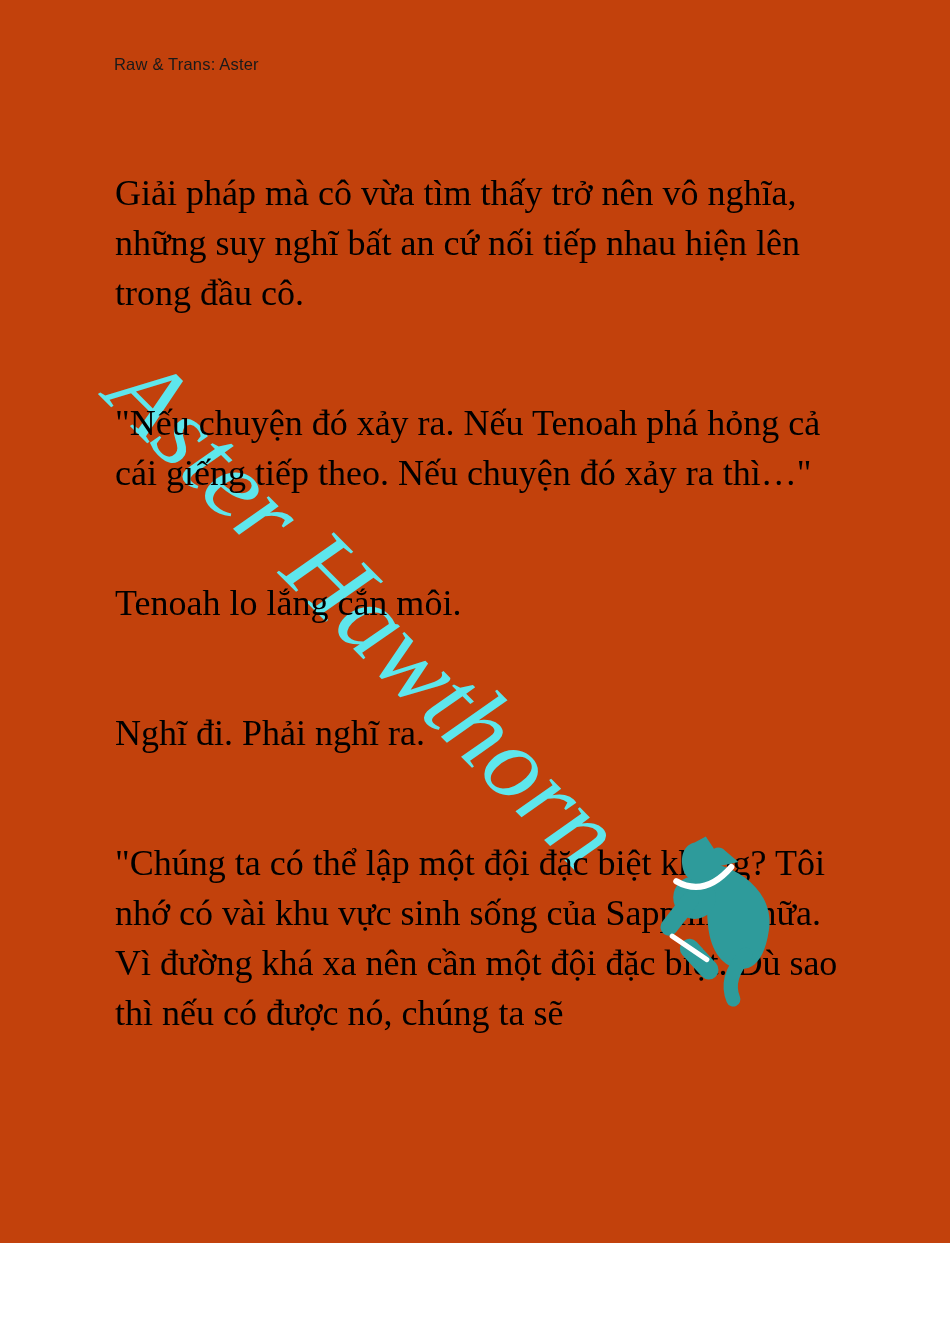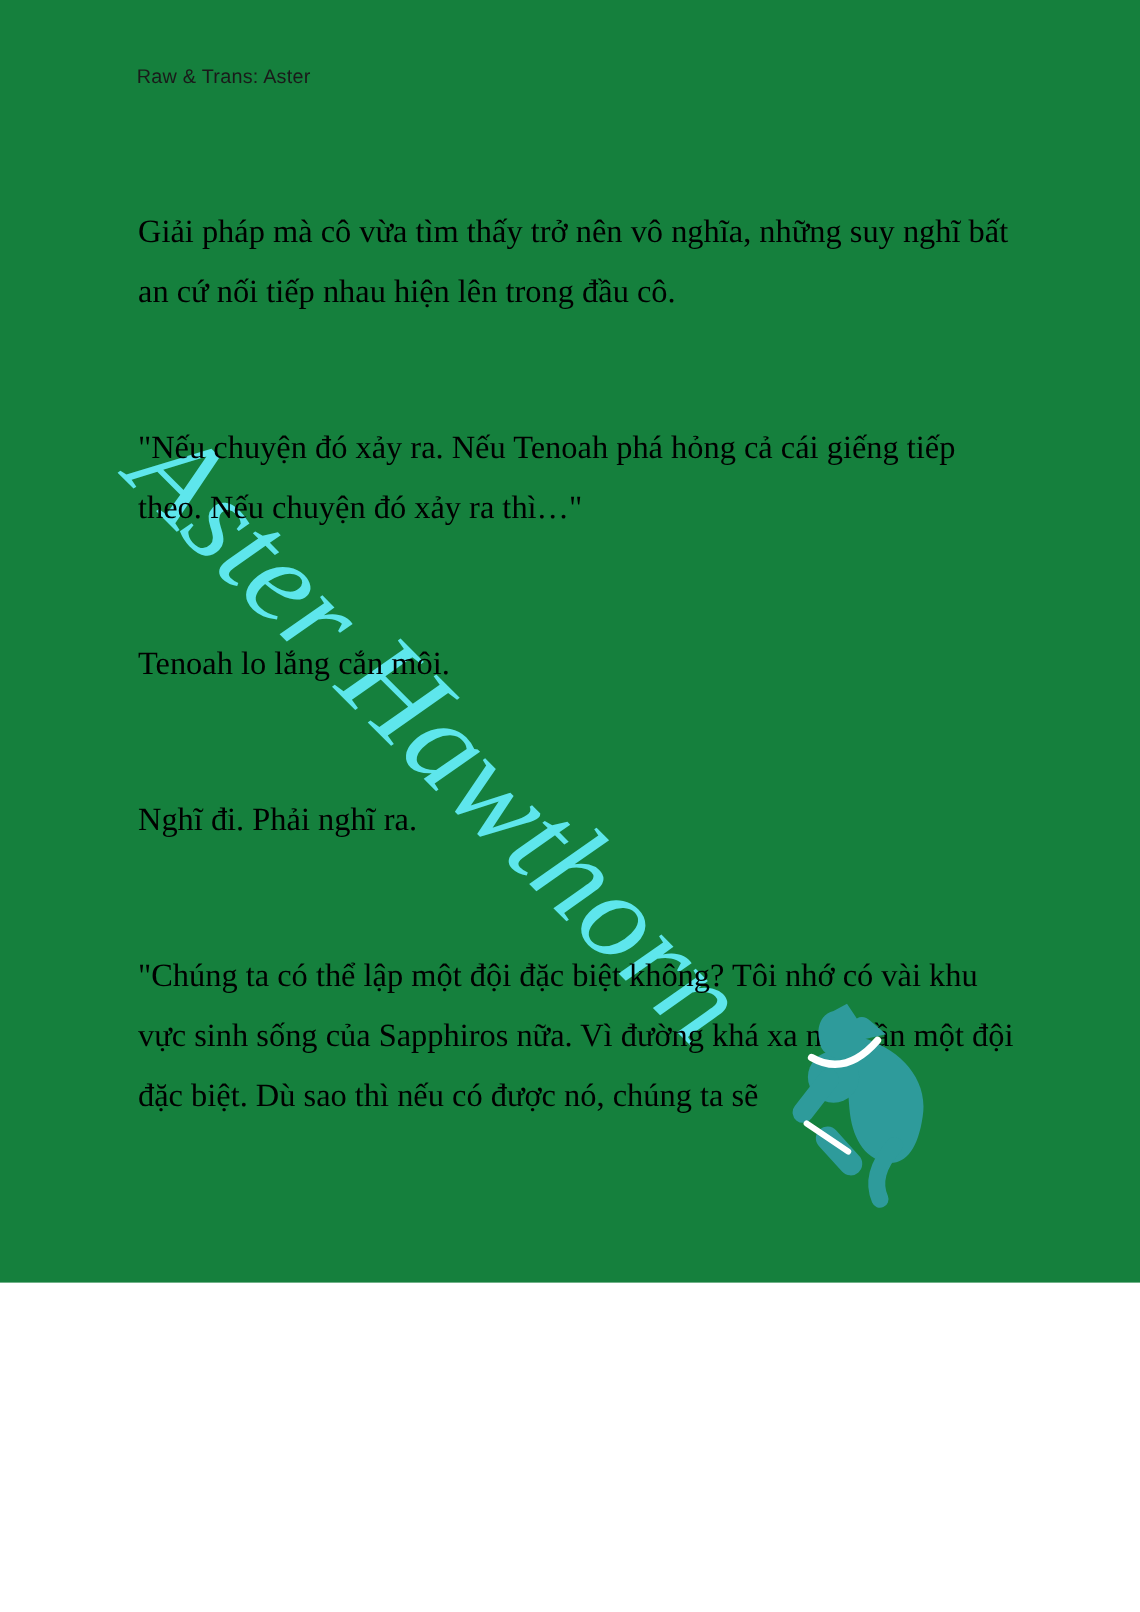--- a/index.html
+++ b/index.html
@@ -3,22 +3,22 @@
 <meta charset="utf-8">
 <style>
   html, body {
     margin: 0;
     padding: 0;
     background: #ffffff;
   }
   .page {
     position: relative;
     width: 950px;
-    height: 1069px;
-    background: #15803d;
+    height: 1243px;
+    background: #c2410c;
     overflow: hidden;
     font-family: "Liberation Serif", serif;
   }
   .header-credit {
     position: absolute;
     left: 114px;
     top: 55px;
     font-family: "Liberation Sans", sans-serif;
     font-size: 16.5px;
     color: #1a1a1a;
@@ -39,21 +39,21 @@
   }
   .content {
     position: absolute;
     left: 115px;
     top: 168px;
     width: 735px;
     z-index: 2;
   }
   .content p {
     margin: 0 0 80px 0;
-    font-size: 27px;
+    font-size: 36px;
     line-height: 50px;
     color: #000000;
     text-align: left;
   }
   .content p.italic {
     font-style: italic;
   }
   .cat {
     position: absolute;
     left: 660px;

